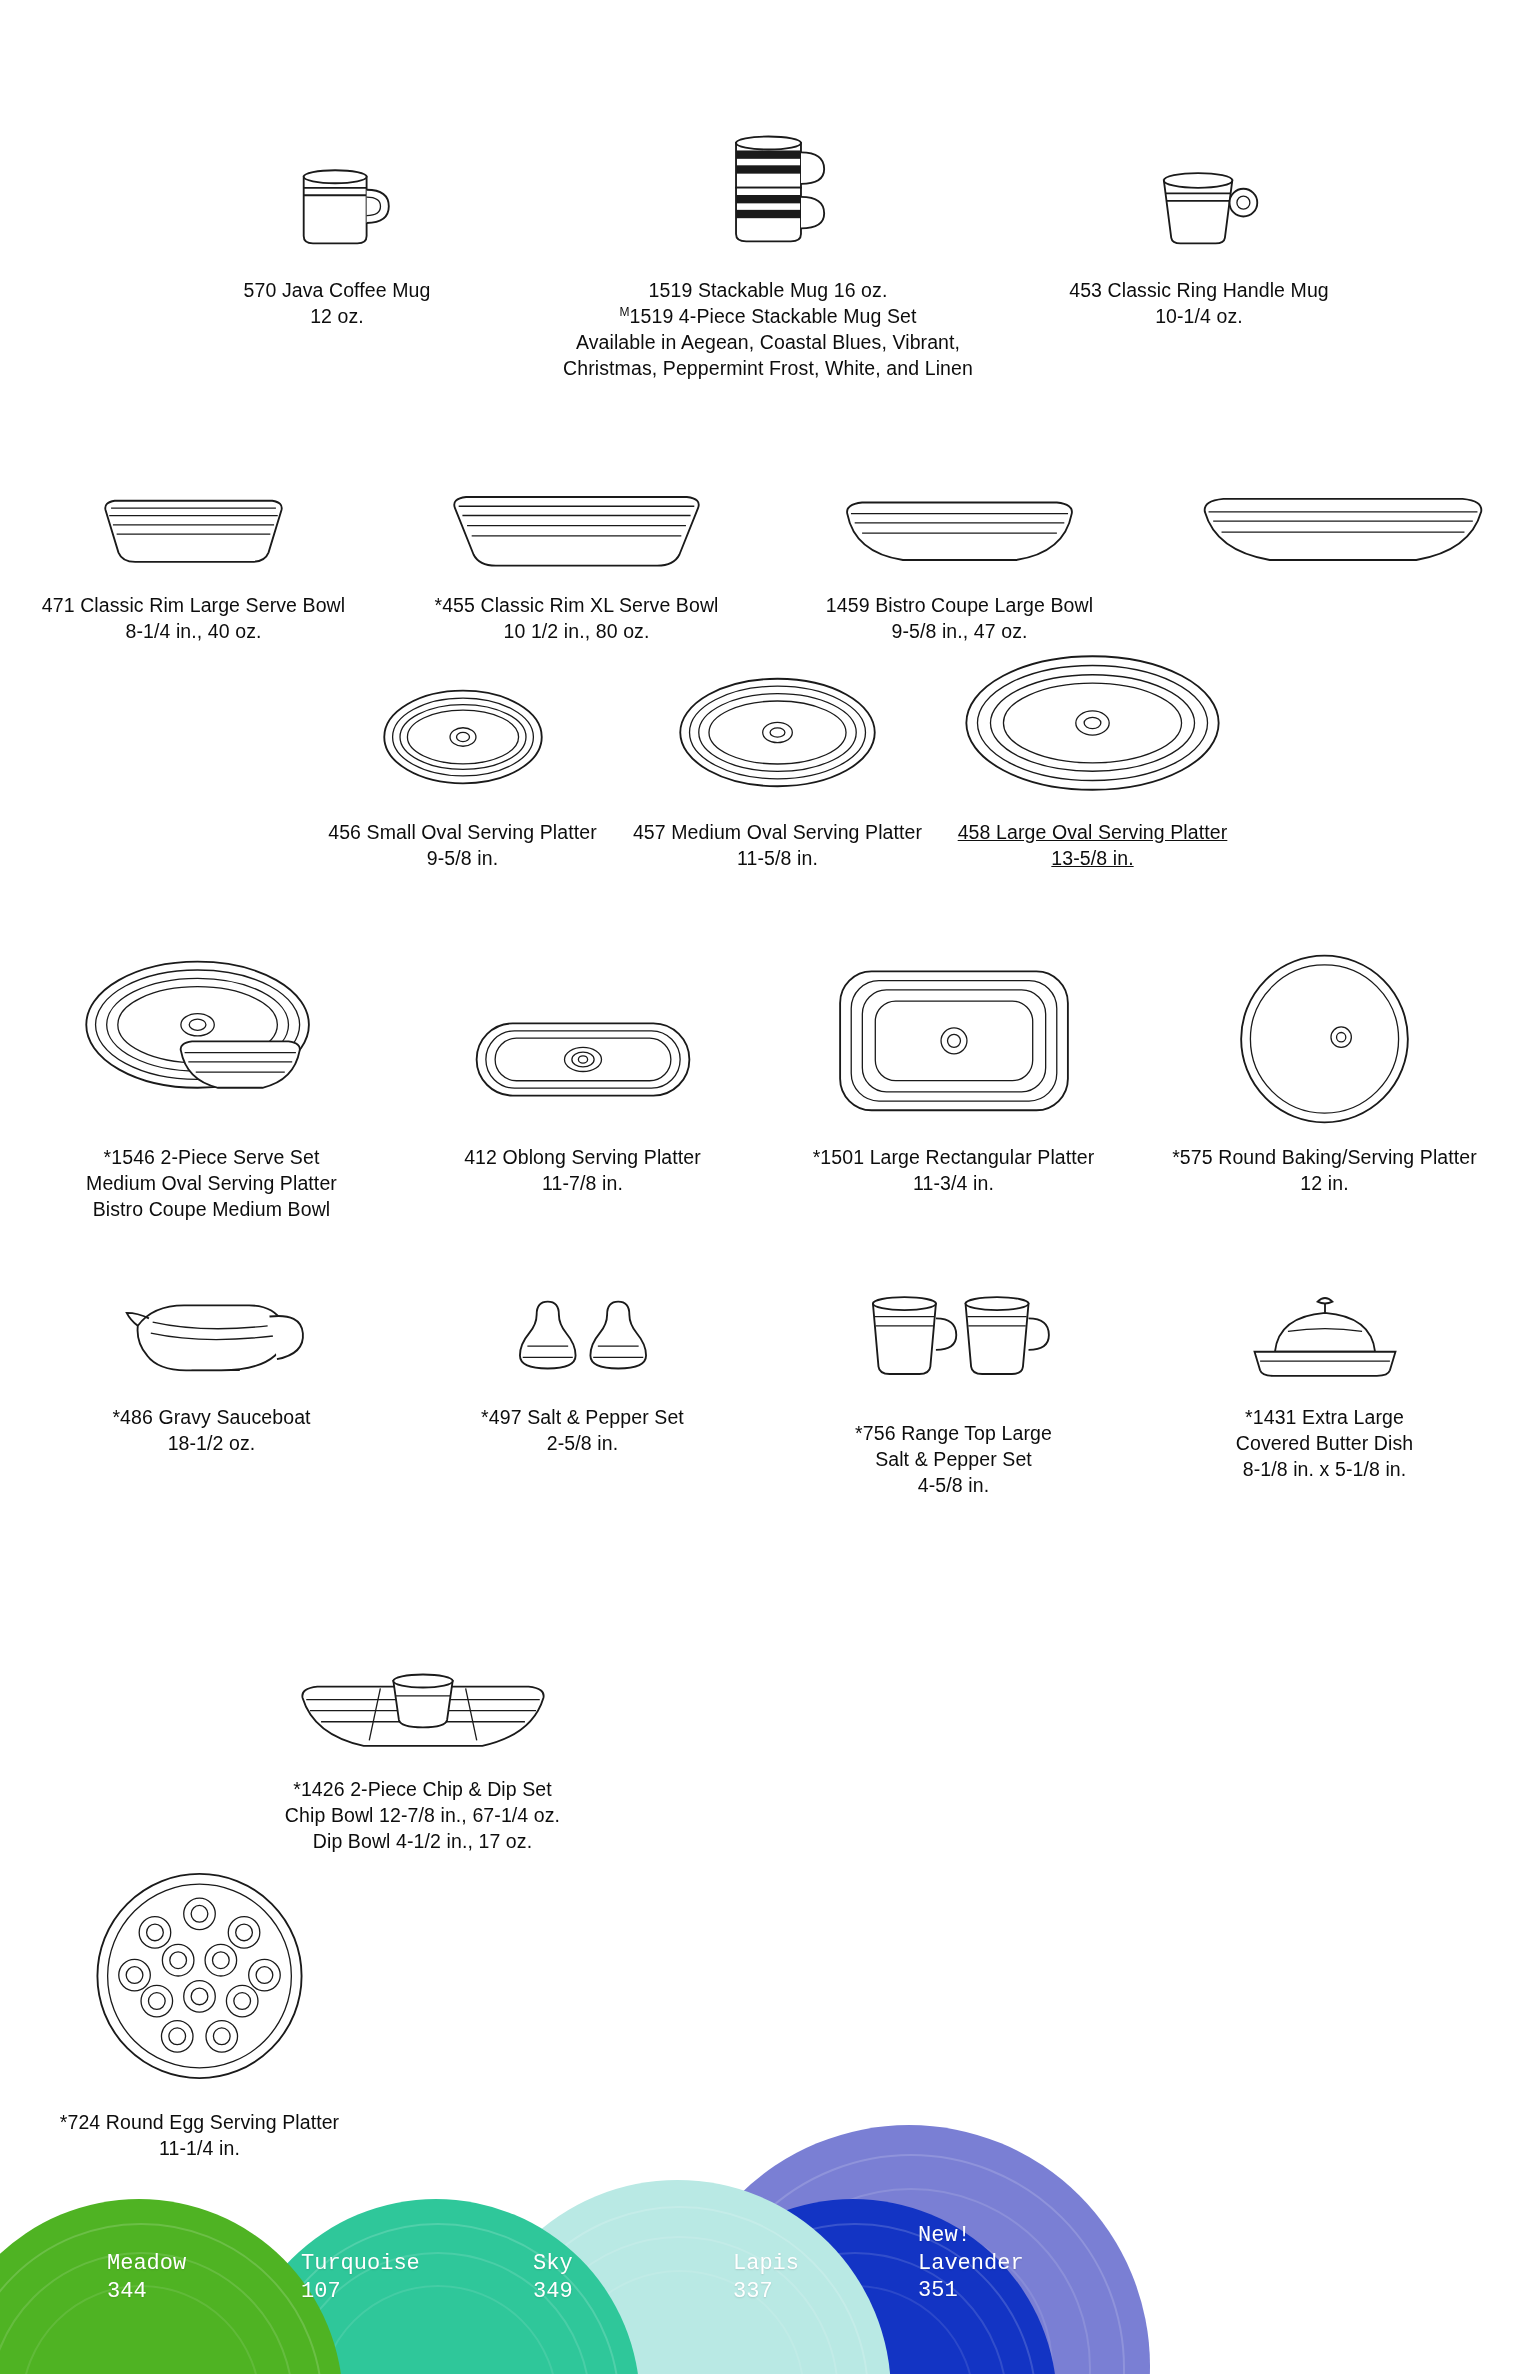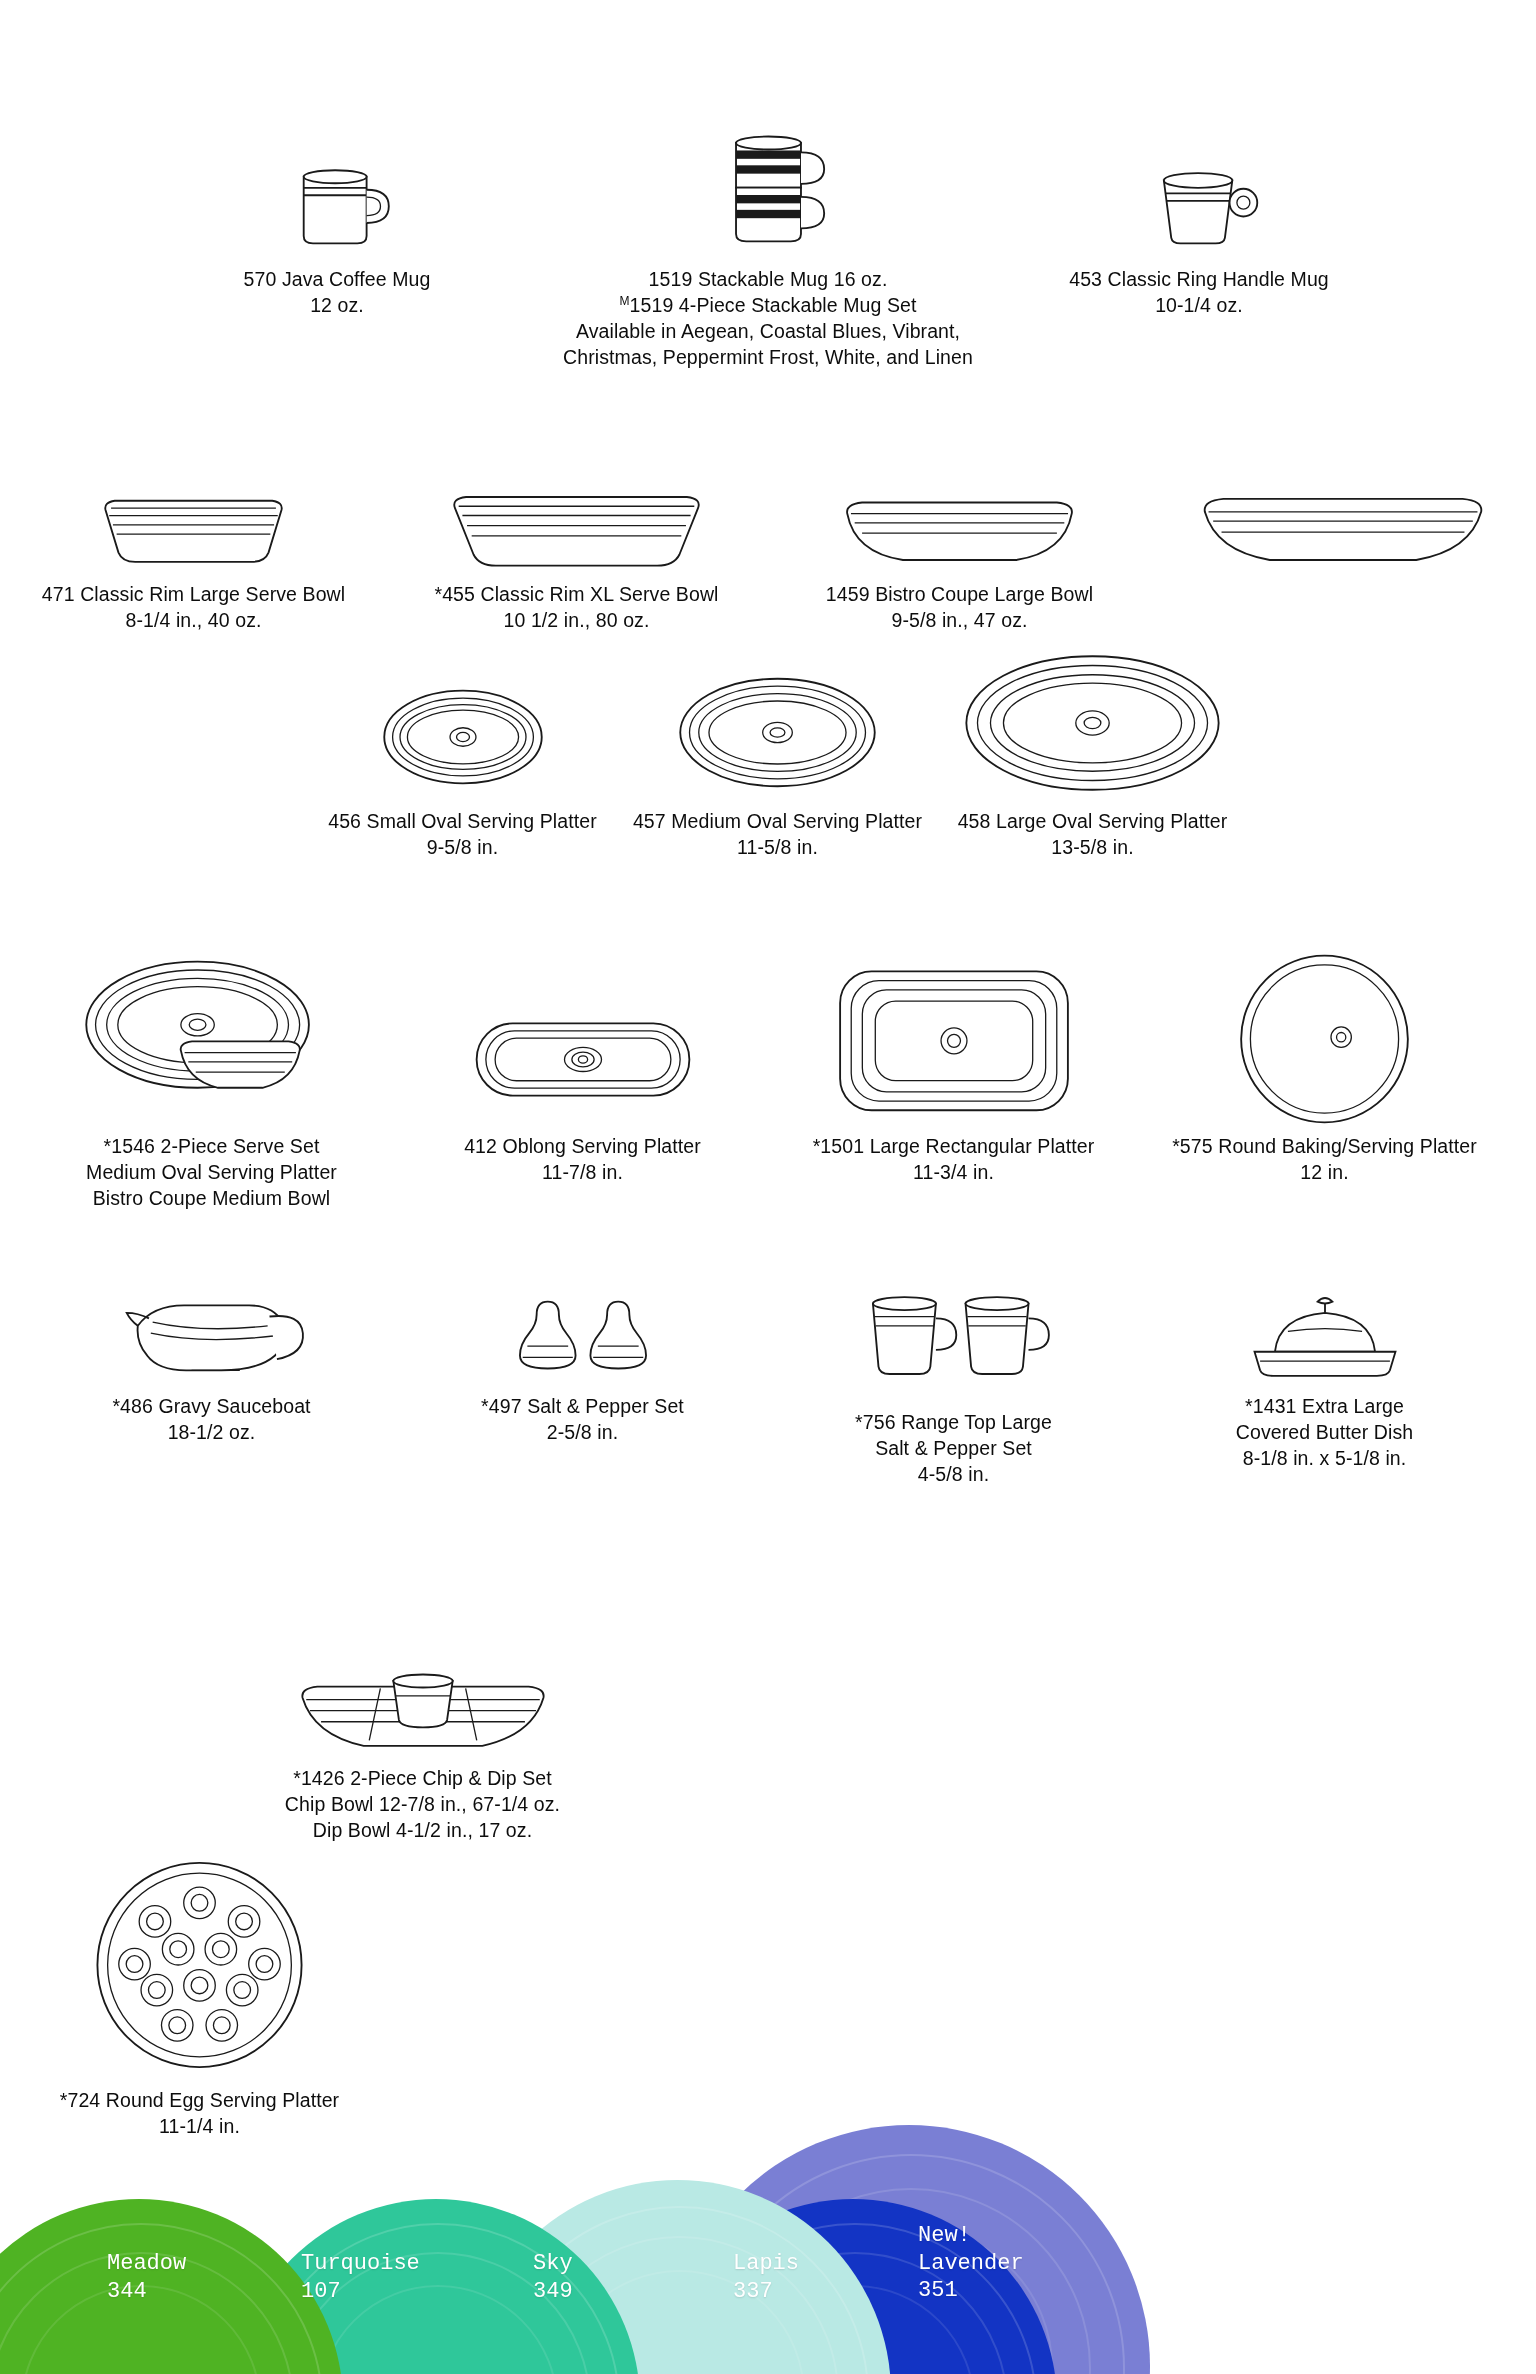--- a/index.html
+++ b/index.html
@@ -36,21 +36,21 @@
   .art {
     display: flex;
     align-items: flex-end;
     justify-content: center;
   }
   .cap {
     font-size: 19.5px;
     line-height: 1.33;
     letter-spacing: 0.1px;
     color: #0d0d0d;
-    margin-top: 7px;
+    margin-top: 18px;
     white-space: pre-line;
     font-family: "Liberation Sans", sans-serif;
   }
   .cap .sup {
     font-size: 12px;
     vertical-align: super;
   }
   svg { display: block; }
   .ln { fill: none; stroke: #1a1a1a; stroke-width: 2; }
   .ln-thin { fill: none; stroke: #1a1a1a; stroke-width: 1.4; }
@@ -235,21 +235,21 @@
           <ellipse class="ln-thin" cx="115" cy="75" rx="95" ry="50"></ellipse>
           <ellipse class="ln-thin" cx="115" cy="75" rx="85" ry="42"></ellipse>
           <ellipse class="ln-thin" cx="115" cy="75" rx="74" ry="34"></ellipse>
           <ellipse class="ln-thin" cx="115" cy="75" rx="16" ry="11"></ellipse>
           <ellipse class="ln-thin" cx="115" cy="75" rx="8" ry="5"></ellipse>
         </svg>
       </div>
       <div class="cap"><div>457 Medium Oval Serving Platter</div><div>11-5/8 in.</div></div>
     </div>
 
-    <div class="item" style="width:315px; margin-right:111px;">
+    <div class="item" style="width:315px; margin-right:111px;text-decoration:underline;">
       <div class="art" style="height:139px;">
         <svg width="269" height="158" viewBox="0 0 290 170">
           <ellipse class="fillw" cx="145" cy="85" rx="136" ry="72"></ellipse>
           <ellipse class="ln-thin" cx="145" cy="85" rx="124" ry="62"></ellipse>
           <ellipse class="ln-thin" cx="145" cy="85" rx="110" ry="52"></ellipse>
           <ellipse class="ln-thin" cx="145" cy="85" rx="96" ry="43"></ellipse>
           <ellipse class="ln-thin" cx="145" cy="85" rx="18" ry="13"></ellipse>
           <ellipse class="ln-thin" cx="145" cy="85" rx="9" ry="6"></ellipse>
         </svg>
       </div>

